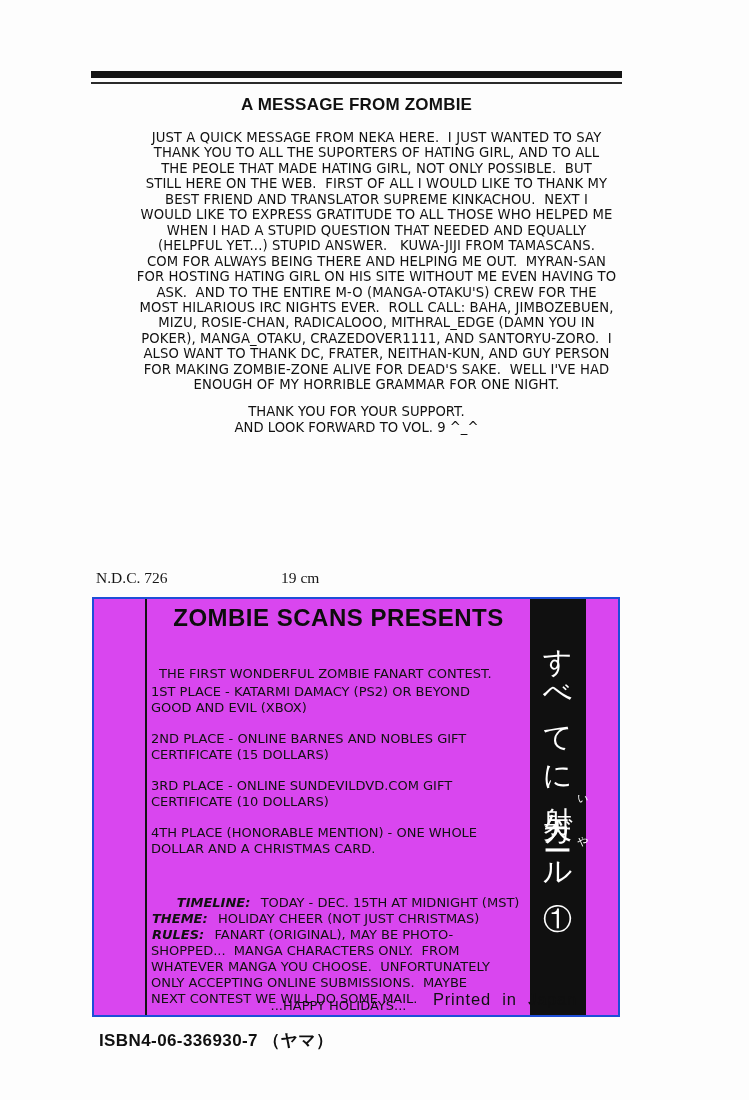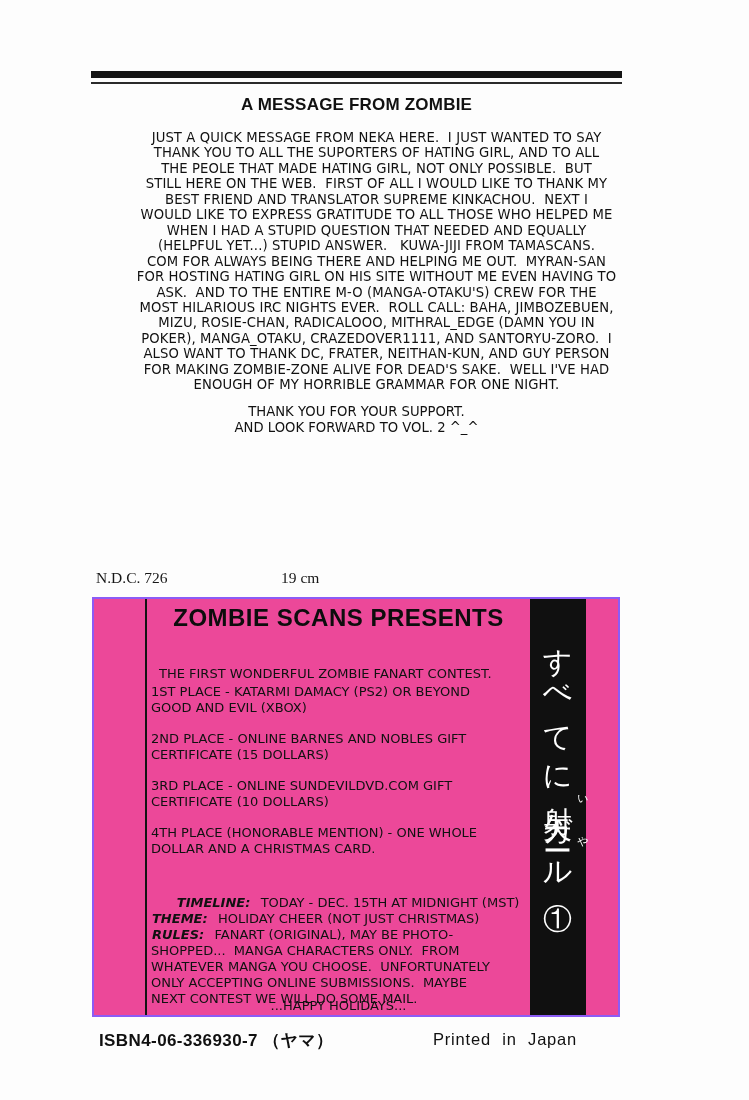--- a/index.html
+++ b/index.html
@@ -37,21 +37,21 @@
 
   .ndc-line { position:absolute; left:0; top:565px; width:749px; height:20px;
     font-family:"Liberation Serif", serif; font-size:15.5px; color:#161616; }
   .ndc-line .ndc   { position:absolute; left:93px; }
   .ndc-line .pgs   { position:absolute; left:203px;margin-top:24px; }
   .ndc-line .sz    { position:absolute; left:278px; }
 
   
   .contest-box {
     position:absolute; left:90px; top:595px; width:528px; height:420px;
-    border:2px solid #8b5cf6; background:#ec4899;
+    border:2px solid #1d4ed8; background:#d946ef;
   }
   .inner-line { position:absolute; left:51px; top:0; width:2px; height:100%; background:#141414; }
 
   .contest-title {
     position:absolute; left:53px; top:4px; width:383px; text-align:center;
     font-family:"Liberation Sans", sans-serif; font-weight:bold;
     font-size:24px; letter-spacing:0.5px; color:#0d0d0d; white-space:nowrap;
   }
   .contest-intro { position:absolute; left:64px; top:66px; width:378px;
     font-size:13px; line-height:16px; white-space:pre-wrap; }
@@ -89,21 +89,21 @@
   .furi-1 { top:188px; }
   .furi-2 { top:228px; }
 
   
   .isbn {
     position:absolute; left:96px; top:1026px;
     font-family:"Liberation Sans", sans-serif; font-weight:bold;
     font-size:17px; letter-spacing:0.4px; color:#101010;
   }
   .printed {
-    position:absolute; left:430px; top:1027px;
+    position:absolute; left:430px; top:987px;
     font-family:"Liberation Sans", sans-serif;
     font-size:16.5px; letter-spacing:0.8px; word-spacing:6px; color:#101010;
   }
 </style>
 </head>
 <body>
 
 <div class="page">
 
   <div class="rule-thick"></div>
@@ -123,21 +123,21 @@
 FOR HOSTING HATING GIRL ON HIS SITE WITHOUT ME EVEN HAVING TO
 ASK.  AND TO THE ENTIRE M-O (MANGA-OTAKU'S) CREW FOR THE
 MOST HILARIOUS IRC NIGHTS EVER.  ROLL CALL: BAHA, JIMBOZEBUEN,
 MIZU, ROSIE-CHAN, RADICALOOO, MITHRAL_EDGE (DAMN YOU IN
 POKER), MANGA_OTAKU, CRAZEDOVER1111, AND SANTORYU-ZORO.  I
 ALSO WANT TO THANK DC, FRATER, NEITHAN-KUN, AND GUY PERSON
 FOR MAKING ZOMBIE-ZONE ALIVE FOR DEAD'S SAKE.  WELL I'VE HAD
 ENOUGH OF MY HORRIBLE GRAMMAR FOR ONE NIGHT.</div>
 
   <div class="msg-closing comic">THANK YOU FOR YOUR SUPPORT.
-AND LOOK FORWARD TO VOL. 2 ^_^</div>
+AND LOOK FORWARD TO VOL. 9 ^_^</div>
 
   <div class="ndc-line">
     <span class="ndc">N.D.C. 726</span>
     <span class="pgs">193p</span>
     <span class="sz">19 cm</span>
   </div>
 
   <div class="contest-box">
     <div class="inner-line"></div>
 

